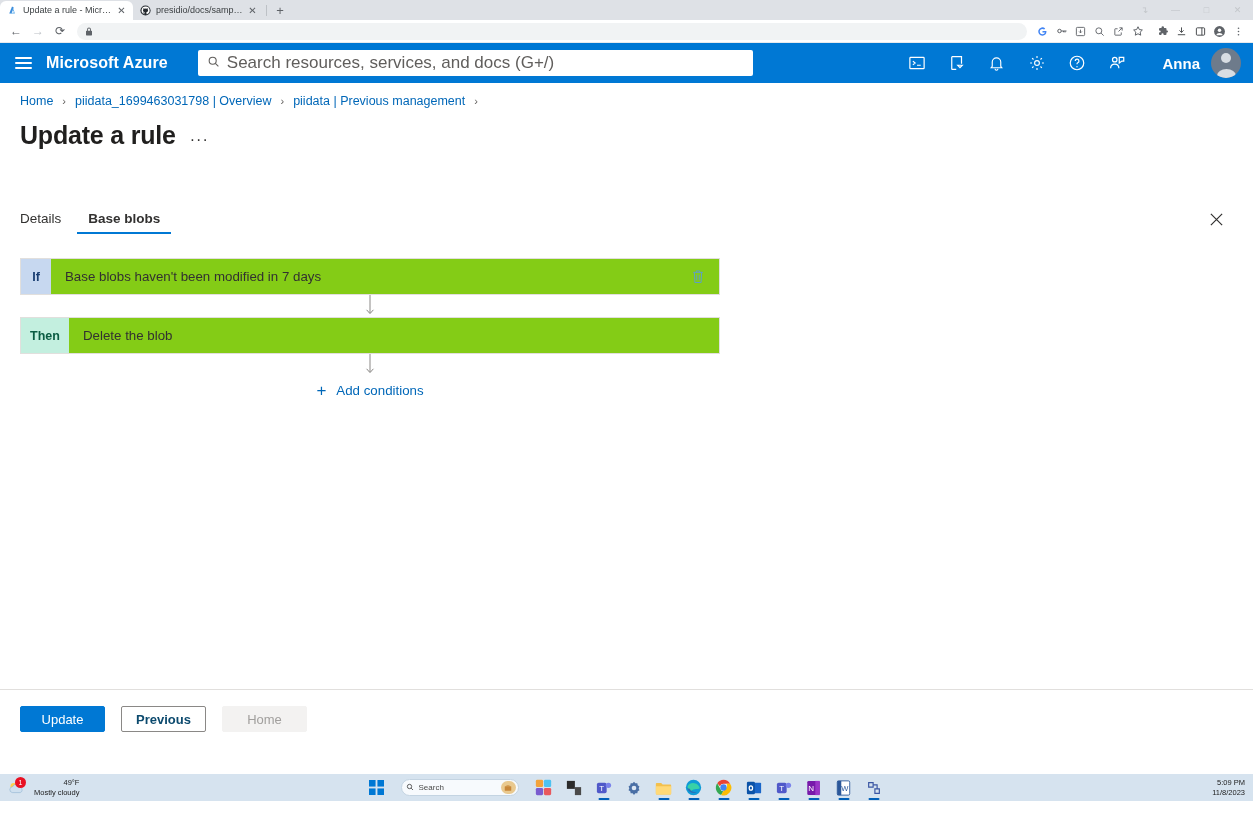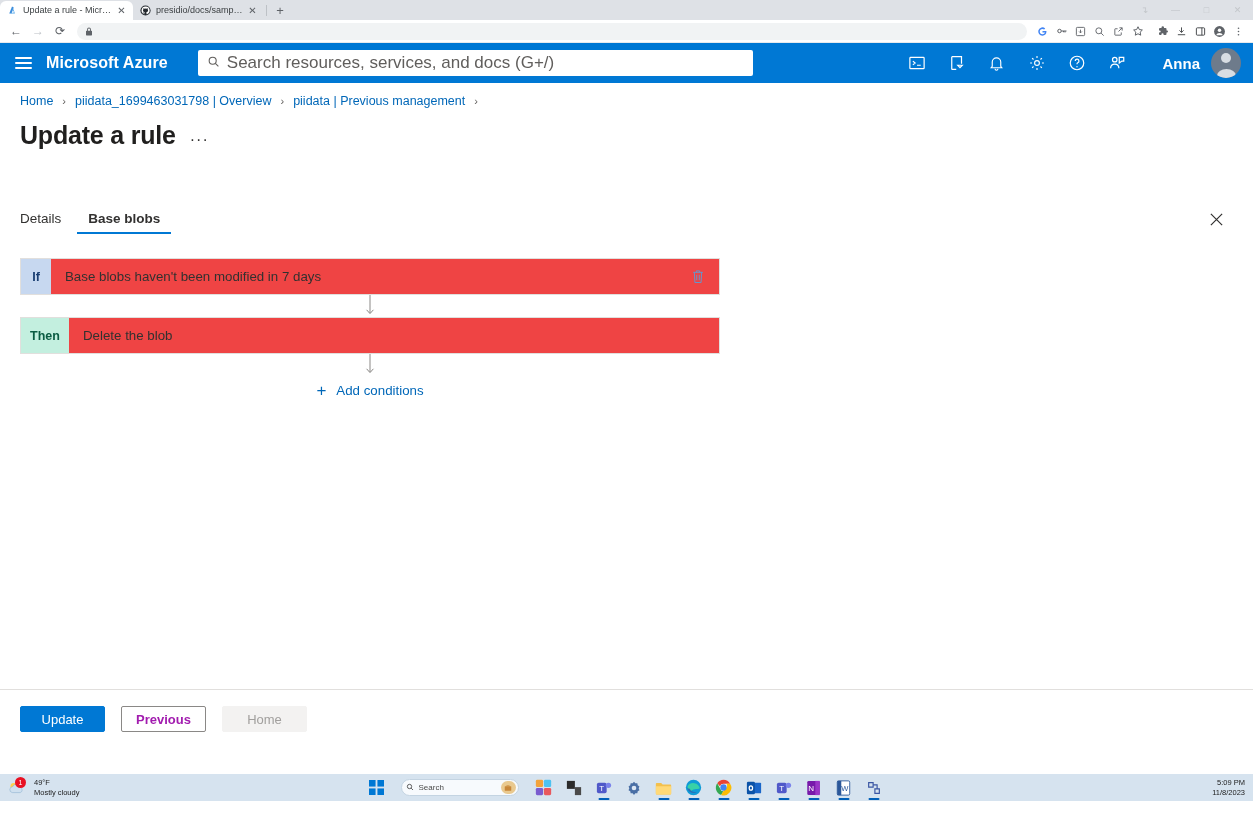--- a/index.html
+++ b/index.html
@@ -116,21 +116,21 @@
   }
   .tab-item:first-child.selected::after { left: 0; right: 11px; }
 
   .desc {
     margin: 23px 0 0 20px; width: 703px; font-size: 13.3px;
     line-height: 18px; color: #323130;
   }
 
   .rule-area { margin: 24px 0 0 20px; width: 700px; }
   .rule-card {
-    height: 37px; border: 1px solid #e1dfdd; background: #ef4444;
+    height: 37px; border: 1px solid #e1dfdd; background: #84cc16;
     display: flex; align-items: center; position: relative;
   }
   .badge {
     height: 100%; display: flex; align-items: center; justify-content: center;
     font-size: 12.5px; font-weight: 600;
   }
   .badge-if { width: 30px; background: #c7d8f0; color: #1a3e72; }
   .badge-then { width: 48px; background: #c3efdf; color: #0b5c43; }
   .rule-text { font-size: 13.3px; color: #323130; padding-left: 14px; }
   .rule-delete {
@@ -154,29 +154,29 @@
     position: absolute; left: 0; right: 0; bottom: 0; height: 85px;
     border-top: 1px solid #e1dfdd; background: #fff;
     padding: 16px 0 0 20px; display: flex; gap: 16px; align-items: flex-start;
   }
   .btn {
     height: 26px; min-width: 85px; font-size: 13px;
     font-family: "Liberation Sans", sans-serif; display: flex;
     align-items: center; justify-content: center; cursor: pointer; border-radius: 2px;
   }
   .btn-primary { background: #0078d4; color: #fff; border: 1px solid #0078d4; }
-  .btn-secondary { background: #fff; color: #a21caf; border: 1px solid #8a8886; font-weight: 600; }
+  .btn-secondary { background: #fff; color: #0c4a6e; border: 1px solid #8a8886; font-weight: 600; }
   .btn-disabled { background: #f3f2f1; color: #a19f9d; border: 1px solid #f3f2f1; }
 
   
   .taskbar {
     height: 27px; background: #d6e3ef;
     display: flex; align-items: center; position: relative;
   }
-  .weather { display: flex; align-items: center; gap: 6px; padding-left: 8px; }
+  .weather { display: flex; align-items: center; gap: 6px; padding-left: 8px; text-align: right; }
   .weather-icon { position: relative; width: 20px; height: 16px; }
   .weather-badge {
     position: absolute; left: 7px; top: -3px; width: 11px; height: 11px;
     border-radius: 50%; background: #e81123; color: #fff; font-size: 7px;
     display: flex; align-items: center; justify-content: center; z-index: 2;
   }
   .weather-text { font-size: 7.5px; color: #1b1b1b; line-height: 9.5px; }
   .tb-center { position: absolute; left: 50%; transform: translateX(-50%); display: flex; align-items: center; gap: 0; }
   .tb-start { width: 24px; height: 24px; display: flex; align-items: center; justify-content: center; margin-right: 12px; }
   .tb-search {

